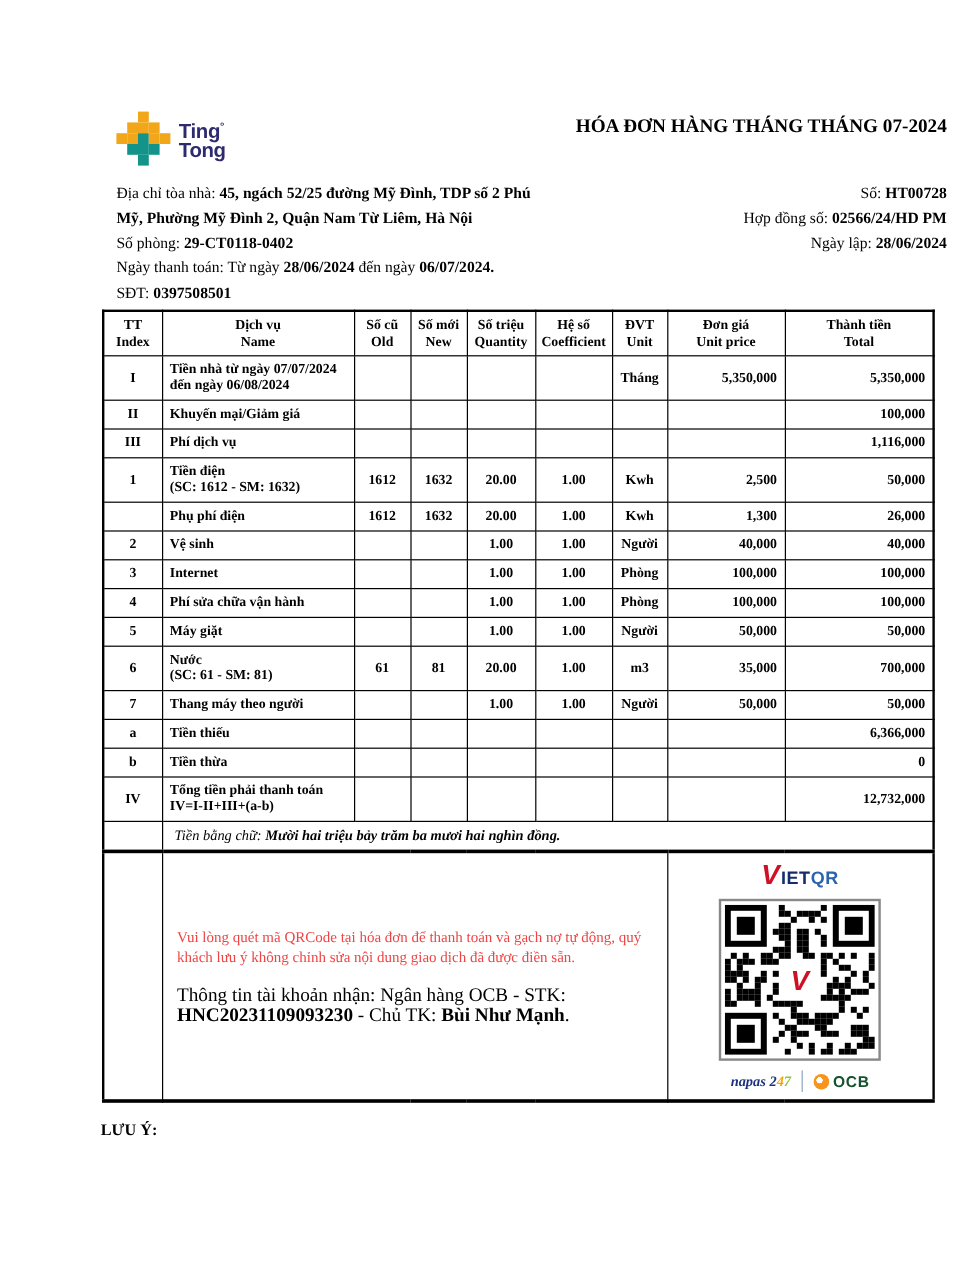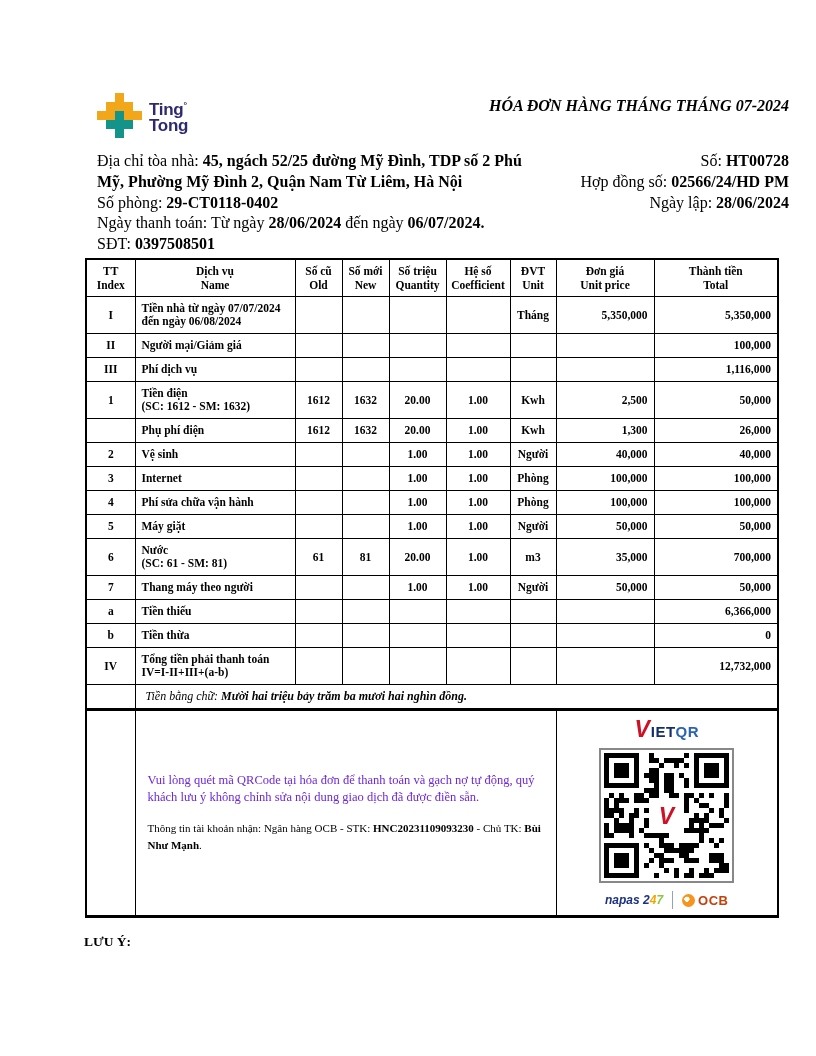--- a/index.html
+++ b/index.html
@@ -14,24 +14,24 @@
   .tt-grid { display:grid; grid-template-columns:repeat(5,9px); grid-template-rows:repeat(5,9px); }
   .tt-grid i { display:block; }
   .tt-grid i.y { background:#F2A71B; }
   .tt-grid i.t { background:#12948B; }
   .tt-text { font-family:"Liberation Sans","DejaVu Sans",sans-serif; font-weight:bold;
              font-size:17px; line-height:16px; color:#2D2A6E; letter-spacing:-0.3px; }
   .tt-text .deg { font-size:9px; vertical-align:super; }
 
   
   .title { position:absolute; right:27px; top:96px; width:330px; text-align:right;
-           font-weight:bold; font-size:16px; line-height:19px;font-style:italic; }
+           font-weight:bold; font-size:16px; line-height:19px; }
 
   
-  .info { position:absolute; left:97px; top:151px; width:692px; font-size:16px; }
+  .info { position:absolute; left:97px; top:151px; width:692px; font-size:13px; }
   .info-row { display:flex; justify-content:space-between; line-height:20.8px; }
   .info .val { font-weight:bold; }
 
   
   table.inv { position:absolute; left:85px; top:258px; width:692px; border-collapse:collapse;
               font-size:11.5px; table-layout:fixed; }
   table.inv th, table.inv td { border:1px solid #000; }
   table.inv { border:2px solid #000; }
   thead th { font-weight:bold; text-align:center; padding:4px 2px; line-height:14px;
              border-bottom-width:2px; }
@@ -42,43 +42,43 @@
   td.c-old, td.c-new, td.c-qty, td.c-coef, td.c-unit { text-align:center; }
   td.c-price, td.c-total { text-align:right; padding-right:6px; }
 
   tr.words-row td { font-weight:normal; }
   .words-cell { padding:5px 4px 5px 10px; font-style:italic; line-height:13px; font-size:12px; }
   .words-val { font-weight:bold; }
 
   tr.qr-row td { border-top:3px solid #000; height:198px; }
   table.inv { border-bottom:3px solid #000; }
   .pay-text-cell { vertical-align:middle; padding:8px 10px 8px 12px; font-weight:normal; }
-  .pay-note { color:#6d28d9; font-size:12.5px; line-height:17px; margin-bottom:14px; }
-  .pay-account { font-size:11px; line-height:17px; }
+  .pay-note { color:#ef4444; font-size:12.5px; line-height:17px; margin-bottom:14px; }
+  .pay-account { font-size:16px; line-height:17px; }
   .pay-account b { font-weight:bold; }
   .pay-qr-cell { vertical-align:top; padding:6px 0; font-weight:normal; }
   .pay-qr-inner { display:flex; flex-direction:column; align-items:center; gap:3px; }
 
   .vietqr { font-family:"Liberation Sans","DejaVu Sans",sans-serif; font-weight:bold; line-height:24px; }
   .vq-v  { color:#CE1126; font-size:23px; font-style:italic; margin-right:1px; }
   .vq-iet{ color:#142E6B; font-size:15px; letter-spacing:0.5px; }
   .vq-qr { color:#2A63AE; font-size:15px; letter-spacing:0.5px; }
 
   .qr-frame { width:135px; height:135px; border:2px solid #888; background:#fff;
               display:flex; align-items:center; justify-content:center; }
 
   .bank-logos { display:flex; align-items:center; gap:9px; margin-top:5px;
                 font-family:"Liberation Sans","DejaVu Sans",sans-serif; }
-  .napas { font-style:italic; font-weight:bold; font-size:12px; color:#1B3281; }
+  .napas { font-style:italic; font-weight:bold; font-size:12px; color:#1B3281;font-family:Liberation Serif, serif; }
   .napas .d2 { color:#1B3281; } .napas .d4 { color:#F7A600; } .napas .d7 { color:#8DC63F; }
   .logo-div { width:1px; height:18px; background:#8fa3c0; }
   .ocb { display:flex; align-items:center; gap:3px; }
   .ocb-ic { width:13px; height:13px; border-radius:50%;
             background:radial-gradient(circle at 38% 40%, #fff 0 2.5px, #F7941D 2.8px); }
-  .ocb-t { color:#c2410c; font-weight:bold; font-size:13px; letter-spacing:0.5px; }
+  .ocb-t { color:#14532d; font-weight:bold; font-size:13px; letter-spacing:0.5px; }
 
   .footer-note { position:absolute; left:84px; top:934px; font-weight:bold; font-size:13.5px; }
 </style>
 </head>
 <body>
 
 <div class="page">
 
   <div class="logo">
     <div class="tt-grid">
@@ -206,21 +206,21 @@
         <td class="c-new"></td>
         <td class="c-qty"></td>
         <td class="c-coef"></td>
         <td class="c-unit">Tháng</td>
         <td class="c-price">5,350,000</td>
         <td class="c-total">5,350,000</td>
       </tr>
         <tr>
         <td class="c-idx">II</td>
         <td class="c-name">
-          <div>Người mại/Giảm giá</div>
+          <div>Khuyến mại/Giảm giá</div>
           <div class="sub"></div>
         </td>
         <td class="c-old"></td>
         <td class="c-new"></td>
         <td class="c-qty"></td>
         <td class="c-coef"></td>
         <td class="c-unit"></td>
         <td class="c-price"></td>
         <td class="c-total">100,000</td>
       </tr>

